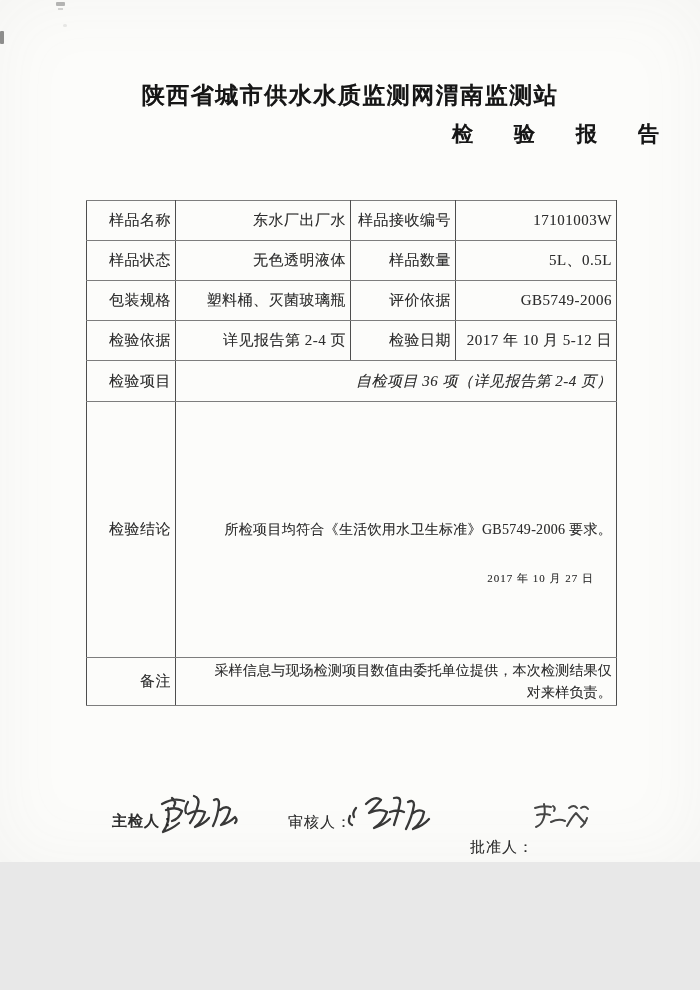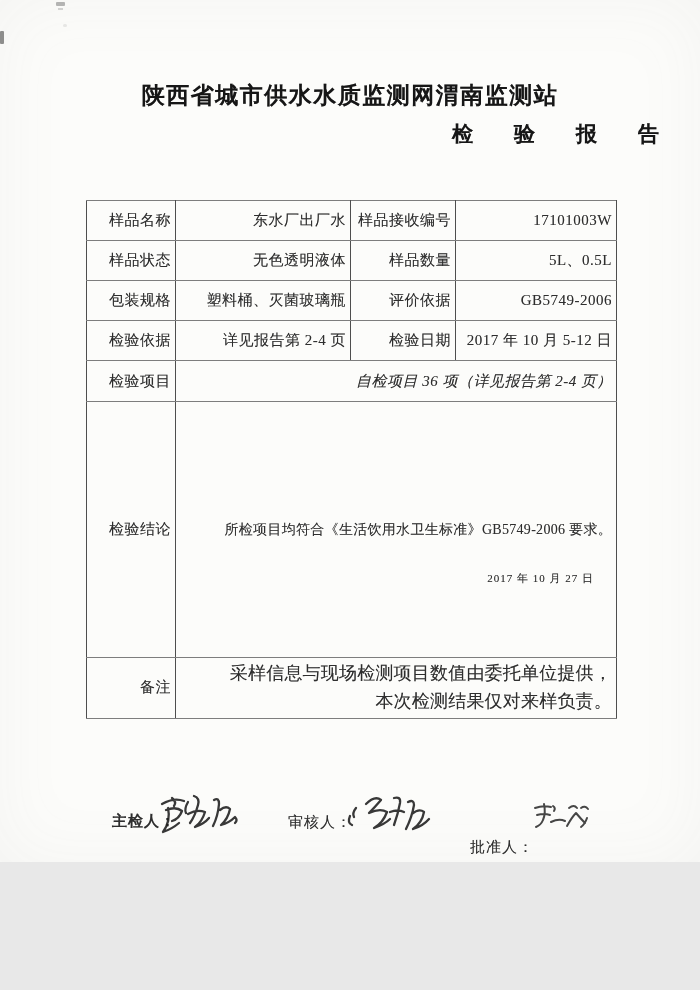--- a/index.html
+++ b/index.html
@@ -74,21 +74,21 @@
   }
   .conclusion-text{font-size:14px;line-height:1.5;letter-spacing:.3px;}
   .conclusion-date{
     position:absolute;right:22px;top:169px;
     font-size:11px;letter-spacing:1px;white-space:nowrap;
   }
   td.cell-remark{
     text-align:left;vertical-align:middle;
     padding:4px 6px 4px 13px;
   }
-  .remark-text{font-size:18px;line-height:1.55;text-indent:2em;letter-spacing:.2px;}
+  .remark-text{font-size:14px;line-height:1.55;text-indent:2em;letter-spacing:.2px;}
   td.cell-items{letter-spacing:.6px;font-style:italic;}
 
   
   .sig-label{
     position:absolute;font-size:15px;letter-spacing:1px;color:#2e2e2e;
     text-shadow:0 0 .4px rgba(0,0,0,.3);white-space:nowrap;
   }
   .sig-label.inspector{left:112px;top:812px;font-weight:bold;}
   .sig-label.reviewer{left:288px;top:813px;}
   .sig-label.approver{left:470px;top:838px;}

